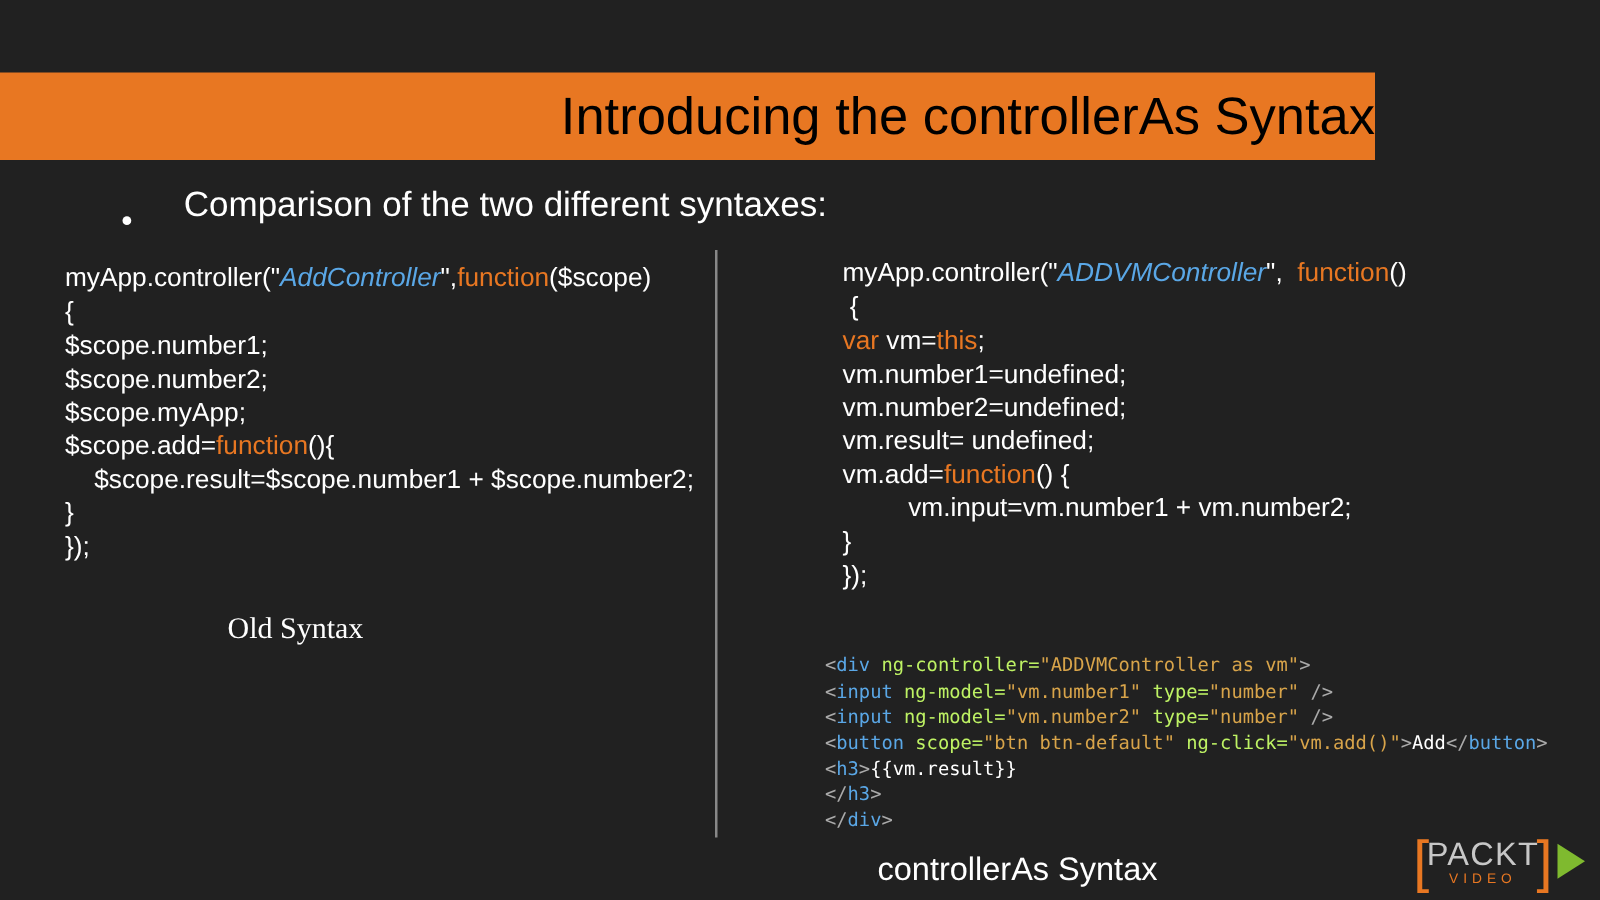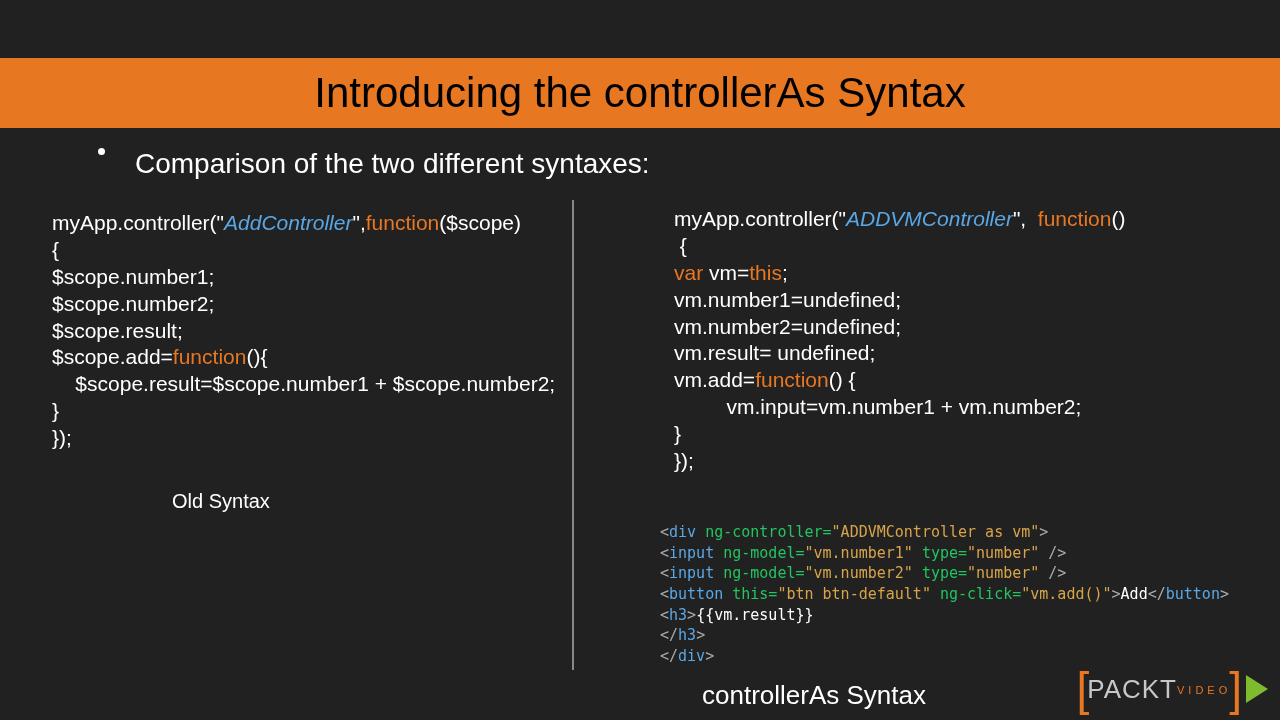--- a/index.html
+++ b/index.html
@@ -9,41 +9,42 @@
     background: #212121;
     color: #fff;
     font-family: "Segoe UI", Arial, sans-serif;
     overflow: hidden;
     position: relative;
   }
   .title-bar {
     position: absolute;
     top: 58px;
     left: 0;
-    width: 1280px;
+    width: 1100px;
     height: 70px;
     background: #e87722;
     display: flex;
     align-items: center;
-    justify-content: center;
+    justify-content: flex-end;
   }
   .title-text {
     color: #000;
     font-size: 42px;
     font-weight: 300;
   }
   .bullet-row {
     position: absolute;
     top: 148px;
     left: 90px;
     display: flex;
-    align-items: flex-start;
+    align-items: flex-end;
     font-size: 28px;
     font-weight: 300;
     color: #fff;
+    gap: 12px;
   }
   .bullet-row .dot {
     width: 7px;
     height: 7px;
     border-radius: 50%;
     background: #fff;
     margin-right: 30px;
     margin-left: 8px;
   }
   .divider {
@@ -61,24 +62,25 @@
     width: 510px;
     font-family: "Segoe UI", Arial, sans-serif;
     font-size: 21px;
     line-height: 1.28;
     color: #fff;
     white-space: pre;
   }
   .left-label {
     position: absolute;
     top: 490px;
-    left: 172px;
-    font-size: 20px;
+    left: 182px;
+    font-size: 24px;
     font-weight: 300;
     color: #fff;
+    font-family: Liberation Serif, serif;
   }
   .right-code {
     position: absolute;
     top: 206px;
     left: 674px;
     width: 560px;
     font-family: "Segoe UI", Arial, sans-serif;
     font-size: 21px;
     line-height: 1.28;
     color: #fff;
@@ -100,32 +102,32 @@
     top: 680px;
     left: 702px;
     font-size: 26px;
     font-weight: 300;
     color: #fff;
   }
   .c-blue  { color: #5aa7e6; font-style: italic; }
   .c-or    { color: #e87722; }
   .c-tag   { color: #5aa7e6; margin-top: 16px; }
   .c-str   { color: #d8a44a; }
-  .c-attr  { color: #22c55e; margin-top: 24px; }
+  .c-attr  { color: #bef264; margin-top: 24px; }
   .c-gt    { color: #aaa; }
   .logo {
     position: absolute;
     right: 12px;
     bottom: 8px;
     display: flex;
     align-items: center;
     font-family: Arial, sans-serif;
   }
   .logo .br { color: #e87722; font-size: 46px; font-weight: 400; line-height: 1; }
-  .logo .mid { display: flex; flex-direction: row; align-items: center; margin: 0 -2px; }
+  .logo .mid { display: flex; flex-direction: column; align-items: center; margin: 0 -2px; }
   .logo .packt { color: #c7c7c7; font-size: 26px; font-weight: 400; letter-spacing: 1px; line-height: 1; }
   .logo .video { color: #e87722; font-size: 11px; letter-spacing: 4px; line-height: 1; margin-top: 2px; text-align: center; }
   .logo .play {
     width: 0; height: 0;
     border-top: 14px solid transparent;
     border-bottom: 14px solid transparent;
     border-left: 22px solid #7fba2f;
     margin-left: 4px;
   }
 </style>
@@ -140,21 +142,21 @@
   <span class="dot"></span>
   <span>Comparison of the two different syntaxes:</span>
 </div>
 
 <div class="divider"></div>
 
 <div class="left-code"><span>myApp.controller("</span><span class="c-blue">AddController</span><span>",</span><span class="c-or">function</span><span>($scope)</span>
 <span>{</span>
 <span>$scope.number1;</span>
 <span>$scope.number2;</span>
-<span>$scope.result;</span>
+<span>$scope.myApp;</span>
 <span>$scope.add=</span><span class="c-or">function</span><span>(){</span>
 <span>    $scope.result=$scope.number1 + $scope.number2;</span>
 <span>}</span>
 <span>});</span></div>
 
 <div class="left-label">Old Syntax</div>
 
 <div class="right-code"><span>myApp.controller("</span><span class="c-blue">ADDVMController</span><span>", </span><span class="c-or"> function</span><span>()</span>
 <span> {</span>
 <span class="c-or">var</span><span> vm=</span><span class="c-or">this</span><span>;</span>
@@ -162,21 +164,21 @@
 <span>vm.number2=undefined;</span>
 <span>vm.result= undefined;</span>
 <span>vm.add=</span><span class="c-or">function</span><span>() {</span>
 <span>         vm.input=vm.number1 + vm.number2;</span>
 <span>}</span>
 <span>});</span></div>
 
 <div class="right-html"><span class="c-gt">&lt;</span><span class="c-tag">div</span><span class="c-attr"> ng-controller=</span><span class="c-str">"ADDVMController as vm"</span><span class="c-gt">&gt;</span>
 <span class="c-gt">&lt;</span><span class="c-tag">input</span><span class="c-attr"> ng-model=</span><span class="c-str">"vm.number1"</span><span class="c-attr"> type=</span><span class="c-str">"number"</span><span class="c-gt"> /&gt;</span>
 <span class="c-gt">&lt;</span><span class="c-tag">input</span><span class="c-attr"> ng-model=</span><span class="c-str">"vm.number2"</span><span class="c-attr"> type=</span><span class="c-str">"number"</span><span class="c-gt"> /&gt;</span>
-<span class="c-gt">&lt;</span><span class="c-tag">button</span><span class="c-attr"> this=</span><span class="c-str">"btn btn-default"</span><span class="c-attr"> ng-click=</span><span class="c-str">"vm.add()"</span><span class="c-gt">&gt;</span><span>Add</span><span class="c-gt">&lt;/</span><span class="c-tag">button</span><span class="c-gt">&gt;</span>
+<span class="c-gt">&lt;</span><span class="c-tag">button</span><span class="c-attr"> scope=</span><span class="c-str">"btn btn-default"</span><span class="c-attr"> ng-click=</span><span class="c-str">"vm.add()"</span><span class="c-gt">&gt;</span><span>Add</span><span class="c-gt">&lt;/</span><span class="c-tag">button</span><span class="c-gt">&gt;</span>
 <span class="c-gt">&lt;</span><span class="c-tag">h3</span><span class="c-gt">&gt;</span><span>{{vm.result}}</span>
 <span class="c-gt">&lt;/</span><span class="c-tag">h3</span><span class="c-gt">&gt;</span>
 <span class="c-gt">&lt;/</span><span class="c-tag">div</span><span class="c-gt">&gt;</span></div>
 
 <div class="right-label">controllerAs Syntax</div>
 
 <div class="logo">
   <span class="br">[</span>
   <span class="mid">
     <span class="packt">PACKT</span>

